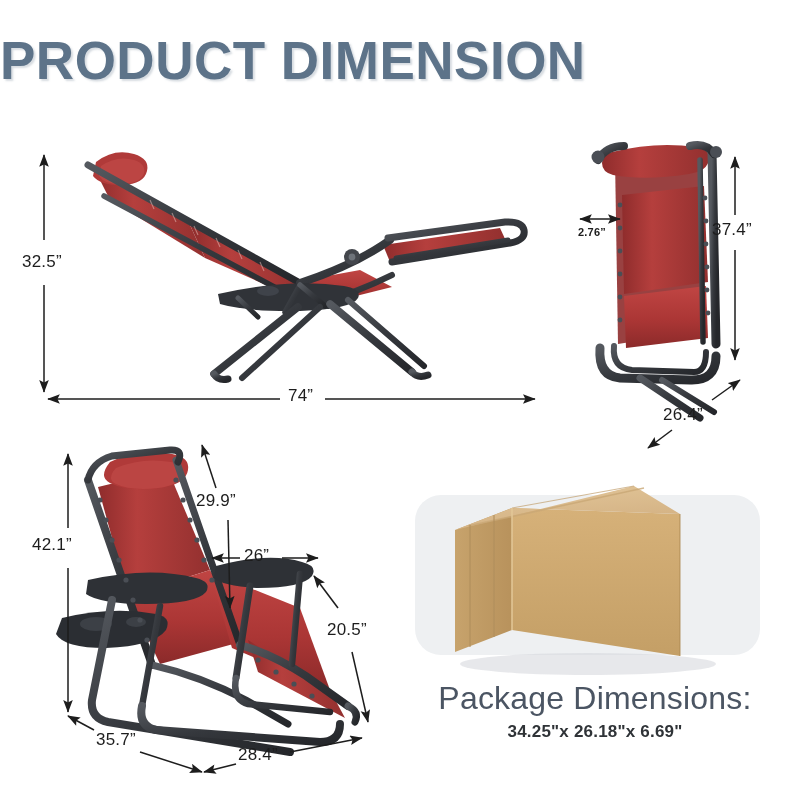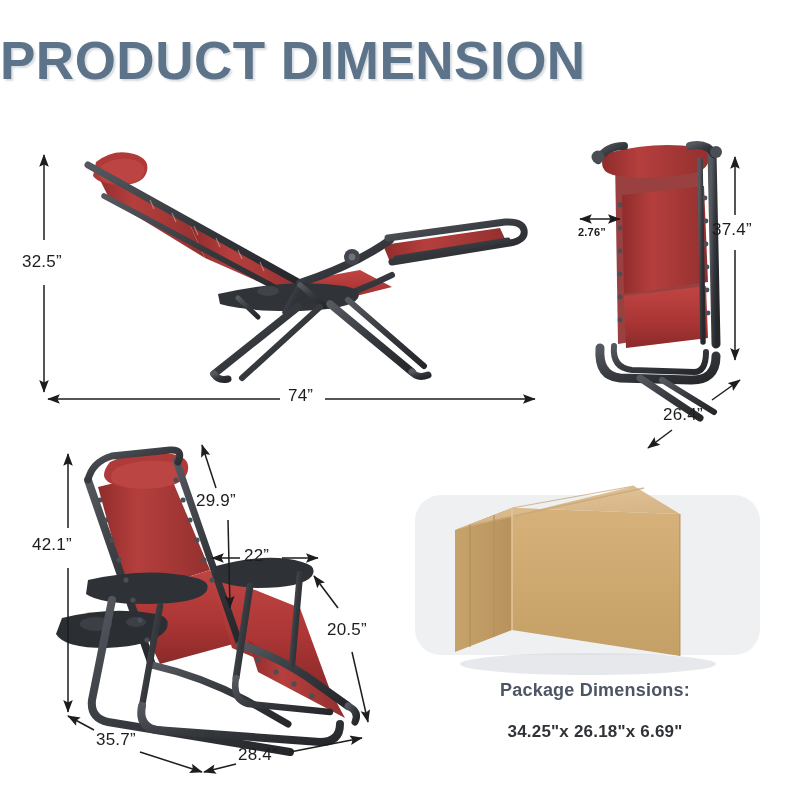--- a/index.html
+++ b/index.html
@@ -43,21 +43,21 @@
   
   svg.ov{position:absolute;left:0;top:0;width:800px;height:800px;overflow:visible;}
 
   
   #pkg-panel{
     left:415px;top:495px;width:345px;height:160px;
     background:#eef0f2;border-radius:26px;
   }
   #pkg-title{
     left:415px;top:680px;width:360px;text-align:center;
-    font-size:18px;font-weight:bold;color:#4b5563;letter-spacing:.2px;
+    font-size:32px;font-weight:normal;color:#4b5563;letter-spacing:.2px;
   }
   #pkg-dims{
     left:415px;top:722px;width:360px;text-align:center;
     font-size:17px;font-weight:bold;color:#2f3337;letter-spacing:.2px;
   }
 </style>
 </head>
 <body>
 
 <div class="stage">
@@ -292,21 +292,21 @@
 
   <div class="abs dim" style="left:22px;top:252px;">32.5”</div>
   <div class="abs dim" style="left:288px;top:386px;">74”</div>
 
   <div class="abs dim sm" style="left:578px;top:226px;">2.76”</div>
   <div class="abs dim" style="left:712px;top:220px;">37.4”</div>
   <div class="abs dim" style="left:663px;top:405px;">26.4”</div>
 
   <div class="abs dim" style="left:32px;top:535px;">42.1”</div>
   <div class="abs dim" style="left:196px;top:491px;">29.9”</div>
-  <div class="abs dim" style="left:244px;top:546px;">22”</div>
+  <div class="abs dim" style="left:244px;top:546px;">26”</div>
   <div class="abs dim" style="left:327px;top:620px;">20.5”</div>
   <div class="abs dim" style="left:96px;top:730px;">35.7”</div>
   <div class="abs dim" style="left:238px;top:745px;">28.4”</div>
 
   <div class="abs" id="pkg-panel"></div>
 
   <svg class="ov" viewBox="0 0 800 800">
     <g>
       <ellipse cx="588" cy="664" rx="128" ry="11" fill="#d3d6da" opacity=".55"></ellipse>
 

